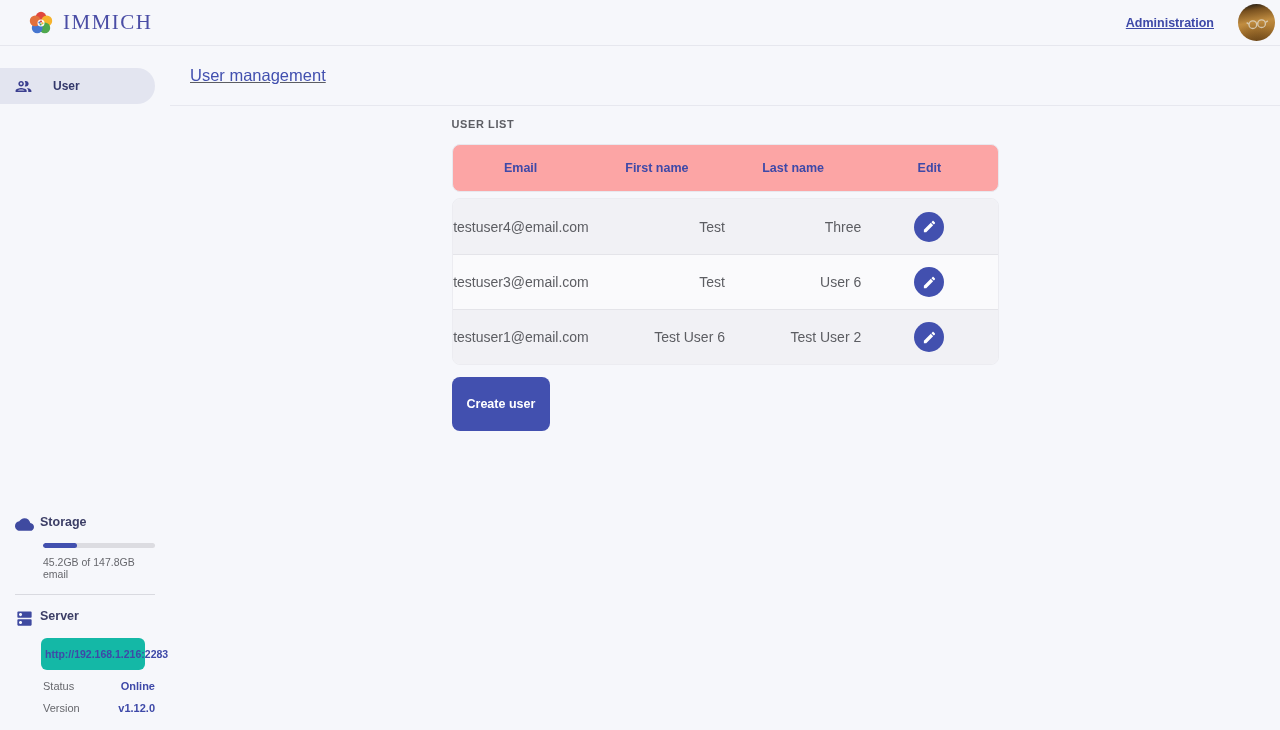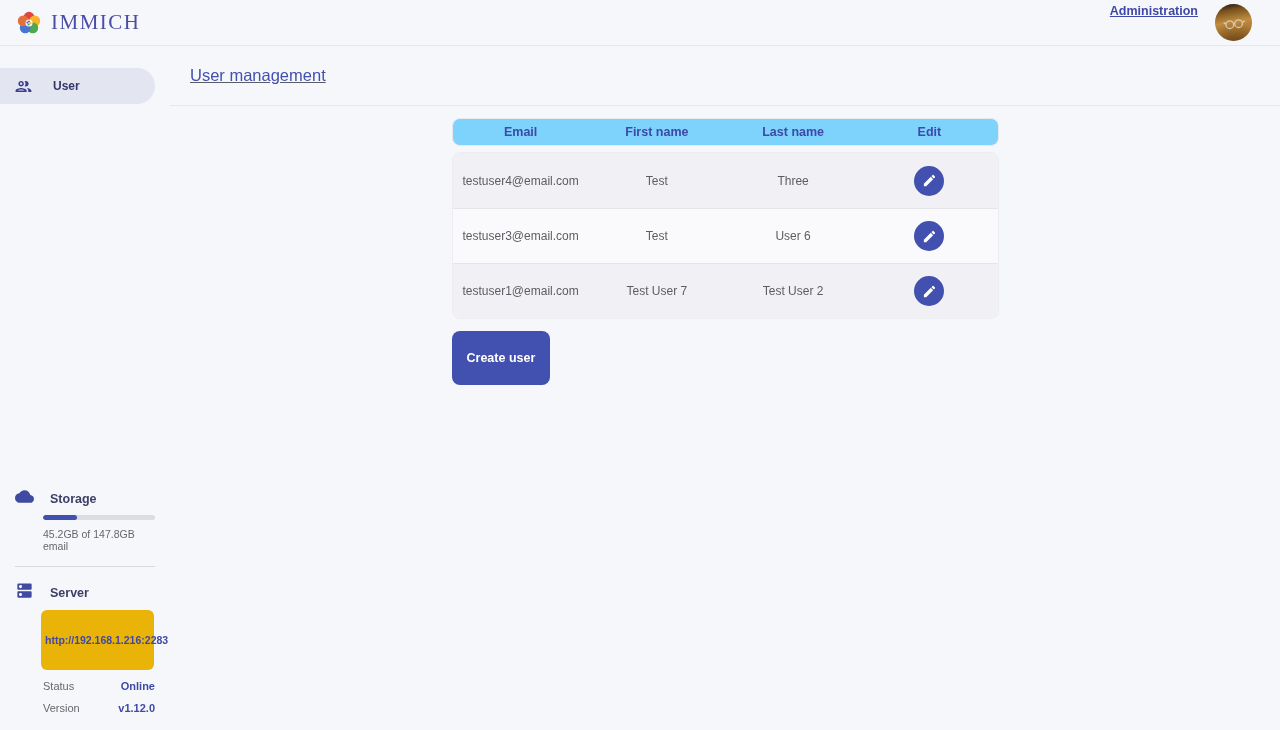--- a/index.html
+++ b/index.html
@@ -12,21 +12,21 @@
 
   
   .topbar {
     height: 46px;
     display: flex;
     align-items: center;
     position: relative;
     border-bottom: 1px solid #e6e7ee;
     background: #f6f7fb;
   }
-  .brand { display: flex; align-items: center; gap: 9px; padding-left: 16px; }
+  .brand { display: flex; align-items: center; gap: 9px; padding-left: 28px; }
   .wordmark {
     font-family: "Liberation Serif", "DejaVu Serif", serif;
     font-size: 21px;
     letter-spacing: 1.5px;
     color: #4a4da5;
   }
   .searchbar {
     position: absolute;
     left: 180px; top: 4px;
     width: 480px; height: 36px;
@@ -35,22 +35,22 @@
     border-radius: 8px;
     padding: 0 20px;
     font-size: 12.5px;
     font-family: "Liberation Sans", sans-serif;
     color: #55565b;
     outline: none;
   }
   .searchbar::placeholder { color: #9a9aa1; }
   .topbar-right {
     margin-left: auto;
-    display: flex; gap: 17px;
-    padding-right: 28px;
+    display: flex; align-items: center; gap: 24px;
+    padding-right: 5px;
   }
   .admin-link {
     color: #3e49a8;
     font-size: 12.5px;
     font-weight: 700;
     text-decoration: underline;
     cursor: pointer;
   }
   .avatar {
     width: 37px; height: 37px;
@@ -73,38 +73,38 @@
     width: 155px; height: 36px;
     background: #e3e5f0;
     border-radius: 0 18px 18px 0;
     display: flex; align-items: center; gap: 20px;
     padding-left: 14px;
     cursor: pointer;
   }
   .nav-label { font-size: 12px; font-weight: 600; color: #33386b; }
 
   .sidebar-bottom { position: absolute; left: 0; right: 0; bottom: 15px; padding: 0 15px; }
-  .widget-head { display: flex; align-items: flex-end; gap: 16px; }
+  .widget-head { display: flex; align-items: flex-start; gap: 6px; }
   .widget-title { font-size: 12.5px; font-weight: 700; color: #3c3e66; }
   .progress-track {
     margin: 9px 0 0 28px;
     width: 112px; height: 5px;
     background: #dcdce1;
     border-radius: 3px;
     overflow: hidden;
   }
   .progress-fill { height: 100%; background: #4250af; border-radius: 3px; }
   .usage-text { margin: 8px 0 0 28px; font-size: 10.5px; color: #66676c; }
   .side-divider { border-top: 1px solid #d9dae0; margin: 14px 0; }
   .url-chip {
     margin: 10px 0 0 26px;
-    width: 113px;
-    background: #eab308;
+    width: 104px;
+    background: #14b8a6;
     border-radius: 6px;
-    padding: 24px 4px;
+    padding: 10px 4px;
     font-size: 10.5px;
     font-weight: 700;
     color: #3e49a8;
     text-align: center;
     white-space: nowrap;
   }
   .kv-row {
     display: flex; justify-content: space-between;
     margin: 10px 0 0 28px;
     font-size: 11px;
@@ -124,38 +124,38 @@
   .page-title { font-size: 16.5px; font-weight: 500; color: #4250af; }
   .content-col { width: 547px; margin: 12px auto 0; }
   .section-label {
     font-size: 11px; font-weight: 600;
     letter-spacing: 0.6px;
     color: #5d5e64;
     margin-bottom: 14px;
   }
   .table-head {
     display: grid; grid-template-columns: repeat(4, 1fr);
-    height: 28px; align-items: center;
-    background: #7dd3fc;
+    height: 48px; align-items: center;
+    background: #fca5a5;
     border: 1px solid #e8e8ee;
     border-radius: 8px;
     text-align: center;
   }
   .table-head span { font-size: 12.5px; font-weight: 600; color: #3e49a8; }
   .table-body {
     margin-top: 6px;
     border: 1px solid #ececf1;
     border-radius: 8px;
     overflow: hidden;
   }
   .table-row {
     display: grid; grid-template-columns: repeat(4, 1fr);
     height: 55px; align-items: center;
-    text-align: center;
-    font-size: 12px;
+    text-align: right;
+    font-size: 14px;
     color: #5c5d62;
   }
   .table-row:nth-child(odd) { background: #f1f1f5; }
   .table-row:nth-child(even) { background: #fafafc; }
   .table-row + .table-row { border-top: 1px solid #e4e4e9; }
   .edit-btn {
     width: 30px; height: 30px;
     border-radius: 50%;
     background: #4250af;
     border: none;
@@ -256,20 +256,21 @@
       </div>
     </div>
   </aside>
 
   <main class="content">
     <div class="content-header">
       <h1 class="page-title">User management</h1>
     </div>
 
     <div class="content-col">
+      <div class="section-label">USER LIST</div>
 
       <div class="table-head">
         <span>Email</span>
         <span>First name</span>
         <span>Last name</span>
         <span>Edit</span>
       </div>
 
       <div class="table-body">
         <div class="table-row">
@@ -287,21 +288,21 @@
           <span>Test</span>
           <span>User 6</span>
           <button class="edit-btn">
             <svg width="15" height="15" viewBox="0 0 24 24">
               <path fill="#ffffff" d="M3 17.25V21h3.75L17.81 9.94l-3.75-3.75L3 17.25zM20.71 7.04c.39-.39.39-1.02 0-1.41l-2.34-2.34c-.39-.39-1.02-.39-1.41 0l-1.83 1.83 3.75 3.75 1.83-1.83z"></path>
             </svg>
           </button>
         </div>
         <div class="table-row">
           <span>testuser1@email.com</span>
-          <span>Test User 7</span>
+          <span>Test User 6</span>
           <span>Test User 2</span>
           <button class="edit-btn">
             <svg width="15" height="15" viewBox="0 0 24 24">
               <path fill="#ffffff" d="M3 17.25V21h3.75L17.81 9.94l-3.75-3.75L3 17.25zM20.71 7.04c.39-.39.39-1.02 0-1.41l-2.34-2.34c-.39-.39-1.02-.39-1.41 0l-1.83 1.83 3.75 3.75 1.83-1.83z"></path>
             </svg>
           </button>
         </div>
       </div>
 
       <button class="create-btn">Create user</button>

